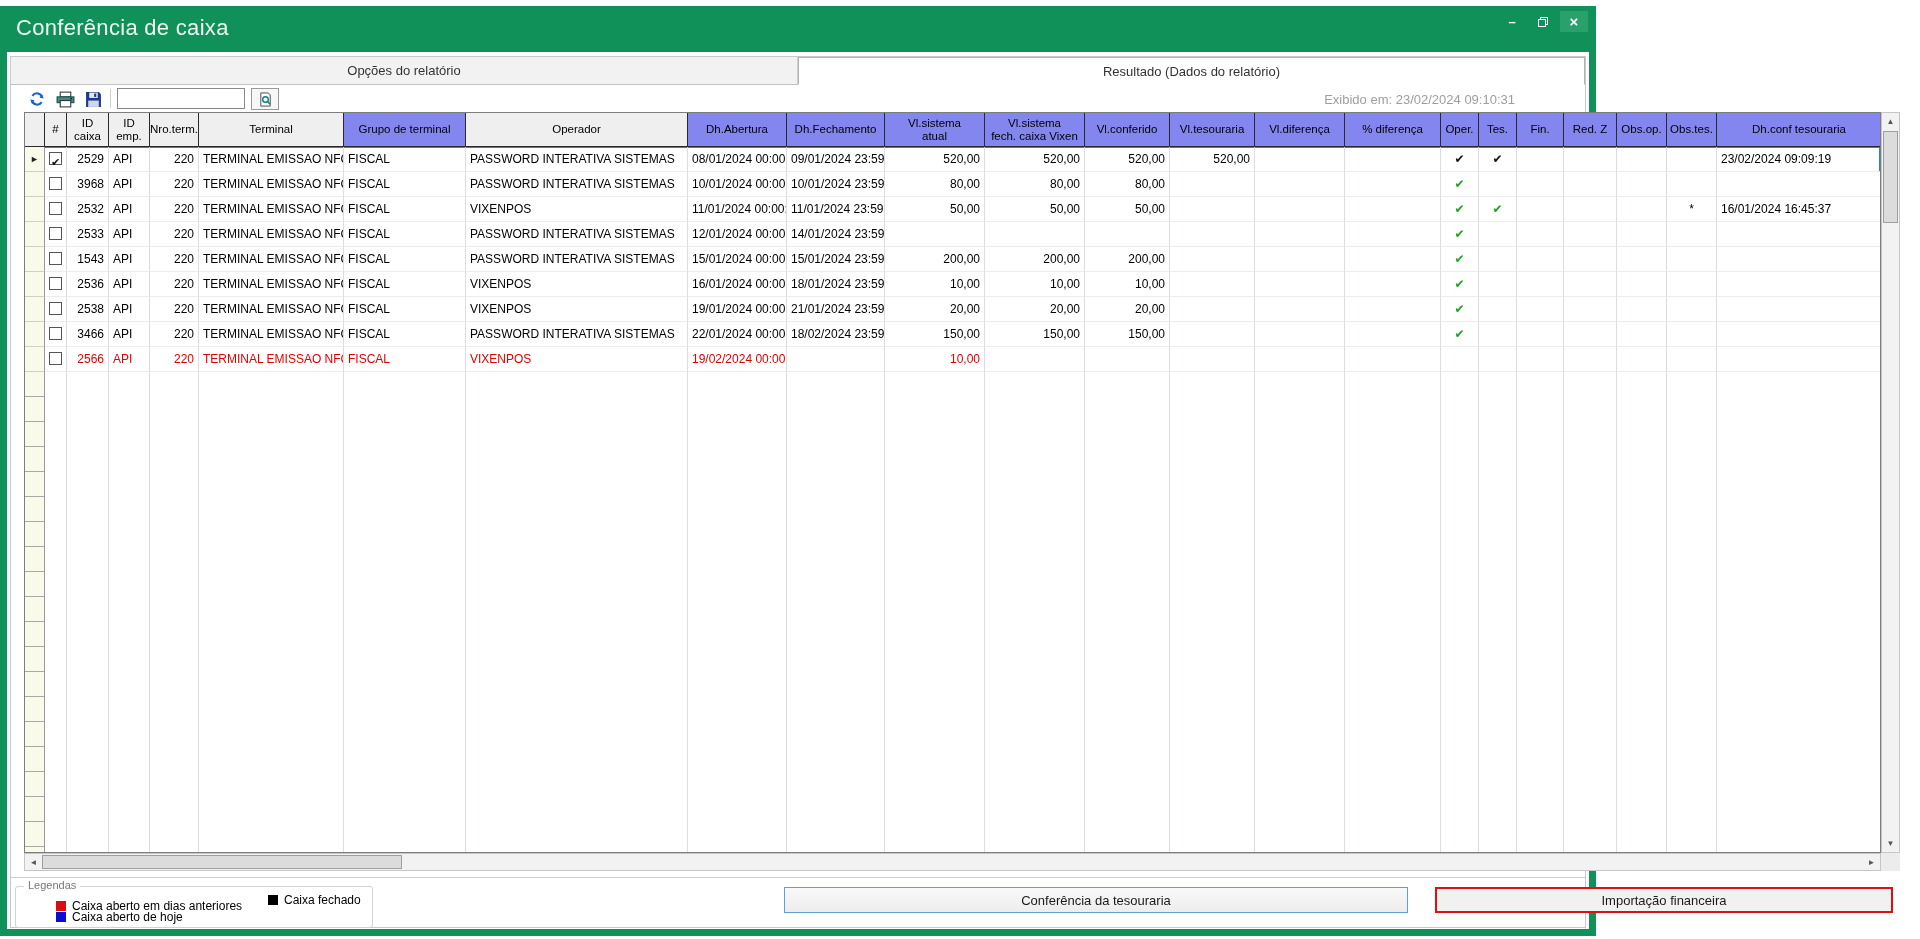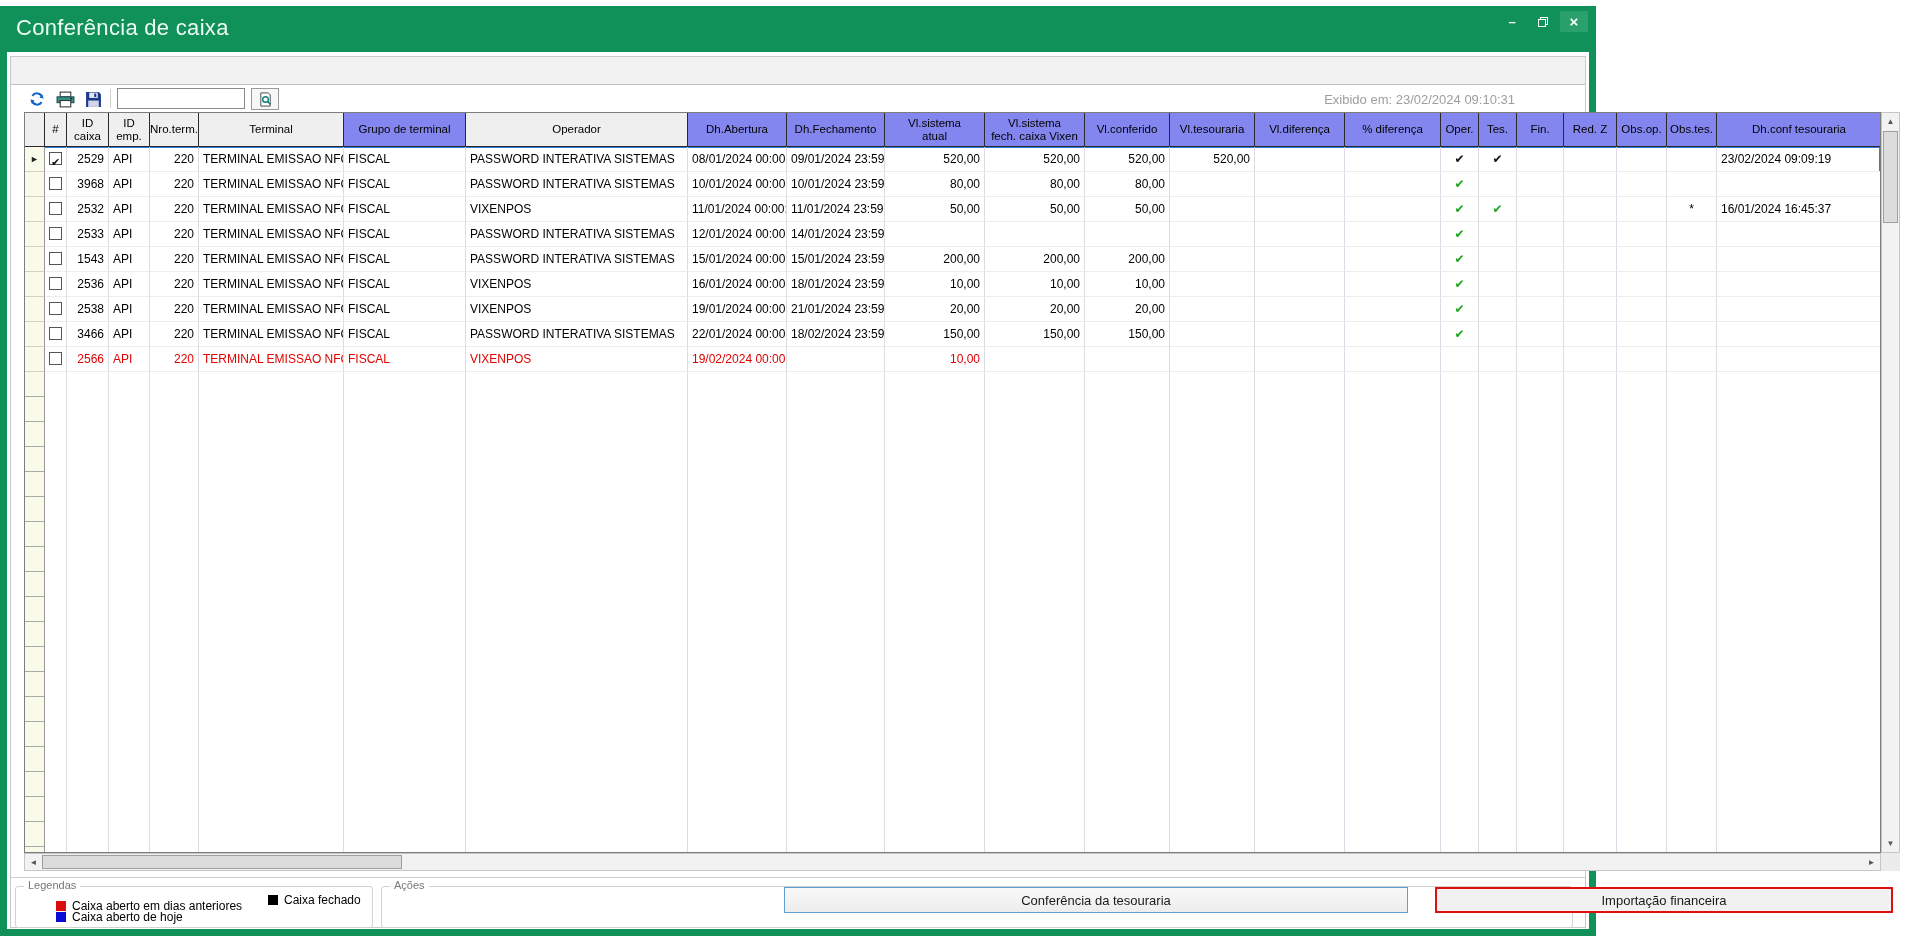--- a/index.html
+++ b/index.html
@@ -95,20 +95,22 @@
       </div>
       <div class="wb close">
           <b>×</b>
         </div>
     </div>
   </div>
   <div class="inner">
     <div class="panel">
 
       <div class="tabsrow">
+        <div class="tab">Opções do relatório</div>
+        <div class="tab active">Resultado (Dados do relatório)</div>
       </div>
 
       <div class="toolbar">
         <div class="tbtn" style="left:14px">
           <svg width="18" height="18" viewBox="0 0 16 16">
               <path d="M12.6 6.6a4.8 4.8 0 0 0-8.7-1.4" fill="none" stroke="#1565c8" stroke-width="1.8"></path>
               <path d="M3.4 9.4a4.8 4.8 0 0 0 8.7 1.4" fill="none" stroke="#1565c8" stroke-width="1.8"></path>
               <path d="M14 7.5 12.4 3.6 10.3 6.8z" fill="#1565c8"></path>
               <path d="M2 8.5 3.6 12.4 5.7 9.2z" fill="#1565c8"></path>
             </svg>
@@ -937,22 +939,19 @@
           </div>
           <div class="litem" style="left:252px; top:6px">
             <span class="swatch" style="background: rgb(0, 0, 0);"></span>
             <span>Caixa fechado</span>
           </div>
           <div class="litem" style="left:40px; top:23px">
             <span class="swatch" style="background: rgb(11, 11, 214);"></span>
             <span>Caixa aberto de hoje</span>
           </div>
         </div>
-        <div class="groupbox gb-actions">
-          <span class="gcap">Ações</span>
-        </div>
         <div class="abtn red" style="left:1424px; width:458px">Importação financeira</div>
         <div class="abtn" style="left:773px; width:624px">Conferência da tesouraria</div>
       </div>
 
     </div>
   </div>
 </div>
 
 </body></html>

